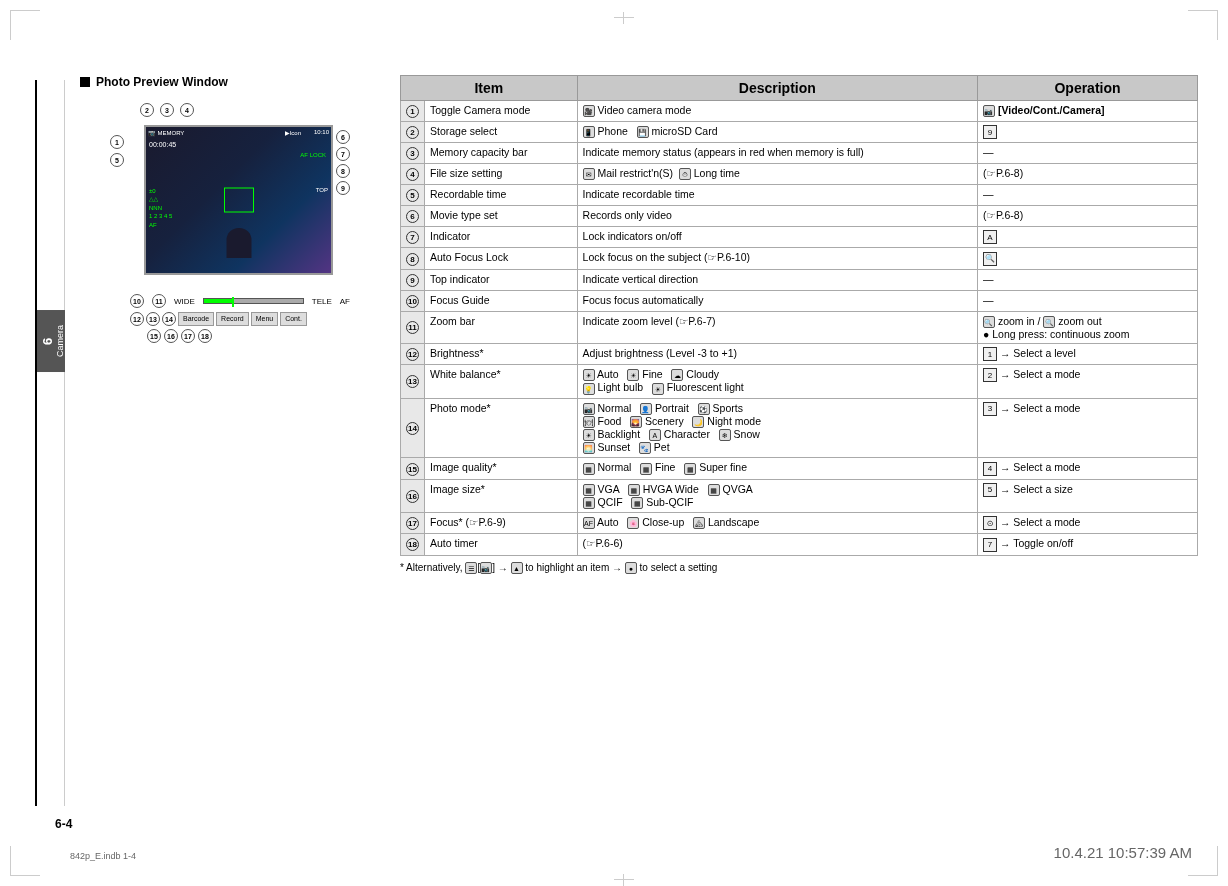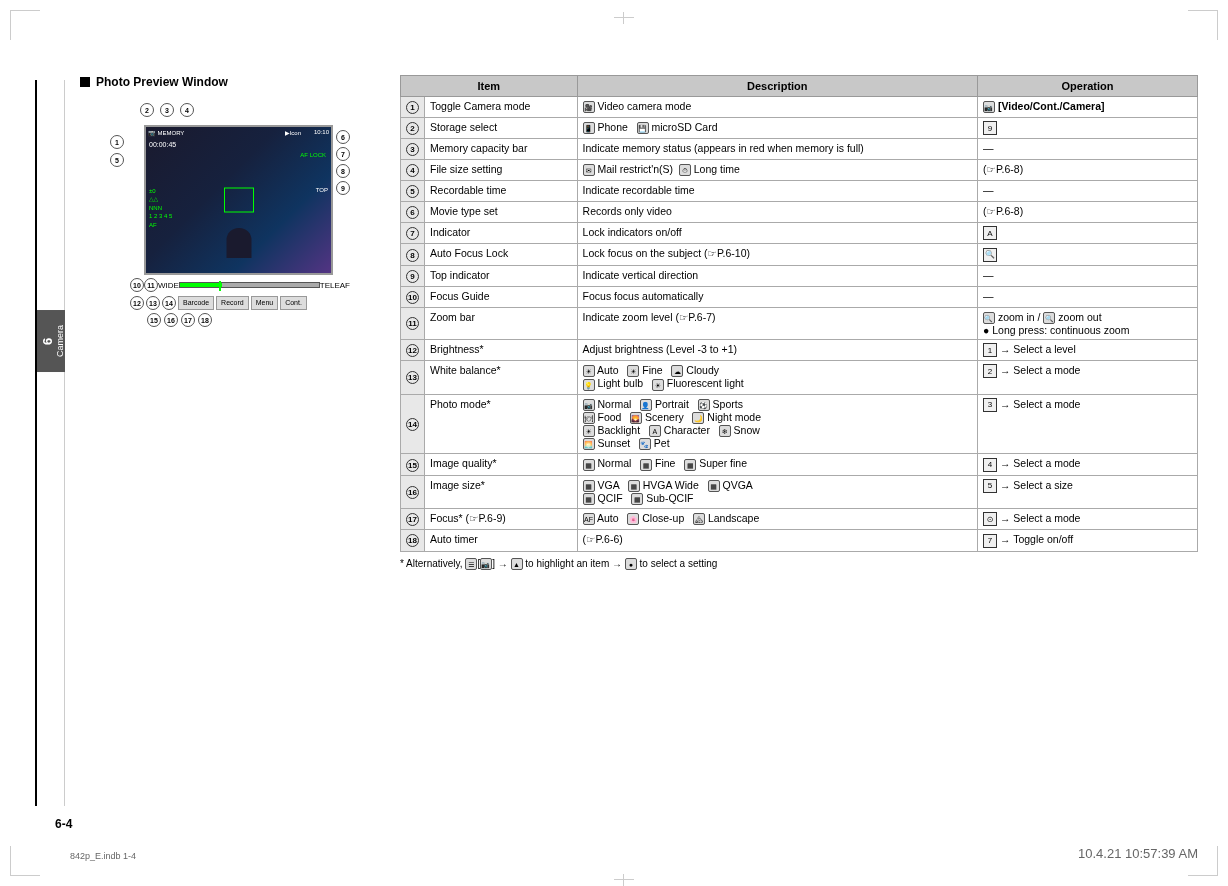--- a/index.html
+++ b/index.html
@@ -81,22 +81,22 @@
     .bottom-info-left {
       position: absolute;
       bottom: 25px;
       left: 70px;
       font-size: 9px;
       color: #666;
     }
     .bottom-info-right {
       position: absolute;
       bottom: 25px;
-      right: 30px;
-      font-size: 13px;
+      right: 36px;
+      font-size: 15px;
       color: #666;
     }
 
     
     .content-area {
       position: absolute;
       left: 80px;
       top: 75px;
       right: 30px;
       bottom: 50px;
@@ -194,21 +194,21 @@
       width: 100%;
       border-collapse: collapse;
       font-size: 10.5px;
     }
     th {
       background: #c8c8c8;
       border: 1px solid #999;
       padding: 4px 13px;
       text-align: center;
       font-weight: bold;
-      font-size: 11px;
+      font-size: 14px;
     }
     td {
       border: 1px solid #aaa;
       padding: 3px 5px;
       vertical-align: top;
     }
     .row-num {
       width: 18px;
       text-align: center;
       background: #e8e8e8;
@@ -348,21 +348,21 @@
         </div>
 
         <div style="display:flex;flex-direction:column;gap:3px;padding-top:5px;padding-left:3px;">
           <div class="callout" style="position:static;">6</div>
           <div class="callout" style="position:static;">7</div>
           <div class="callout" style="position:static;">8</div>
           <div class="callout" style="position:static;">9</div>
         </div>
       </div>
 
-      <div style="margin-left:20px;display:flex;align-items:center;gap:0;margin-top:3px;font-size:8px;text-align:center;">
+      <div style="margin-left:20px;display:flex;align-items:center;gap:8px;margin-top:19px;font-size:8px;text-align:center;">
 
         <div class="callout" style="position:static;">10</div>
 
         <div class="callout" style="position:static;">11</div>
         <span>WIDE</span>
         <div style="flex:1;height:6px;background:linear-gradient(to right,#0f0 30%,#aaa 30%);border:1px solid #555;position:relative;">
           <div style="position:absolute;top:-2px;left:28%;width:2px;height:10px;background:#0f0;"></div>
         </div>
         <span>TELE</span>
         <span>AF</span>

